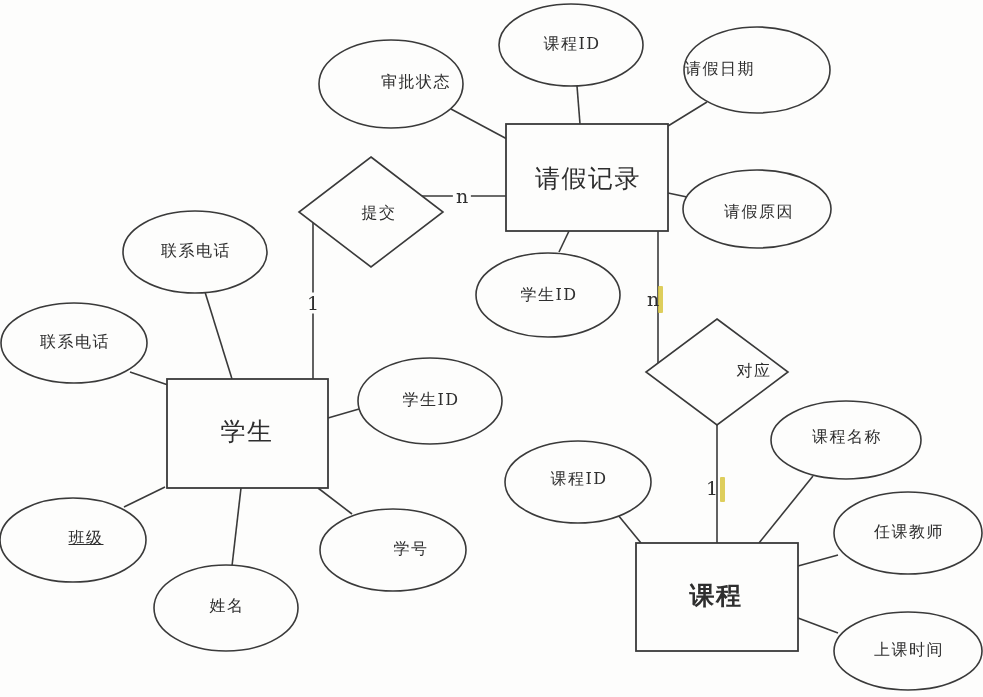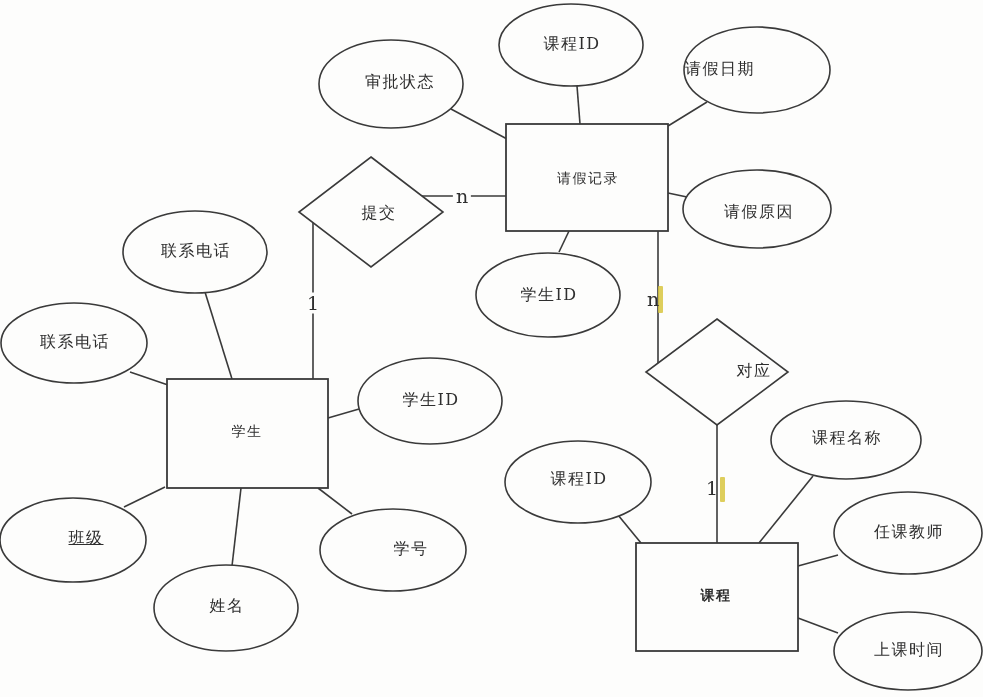--- a/index.html
+++ b/index.html
@@ -16,21 +16,21 @@
   .lbl {
     position: absolute;
     transform: translate(-50%, -50%);
     white-space: nowrap;
     font-size: 16px;
     letter-spacing: 1.5px;
     color: #2e2e2e;
     text-align: center;
     line-height: 1;
   }
-  .entity-lbl { font-size: 14px; }
+  .entity-lbl { font-size: 25px; }
   .card-lbl {
     font-size: 19px;
     letter-spacing: 0;
     font-family: "DejaVu Serif", "Liberation Serif", serif;
   }
   .card-onwhite { background: #fdfdfc; padding: 1px 3px; }
   .hl-bar {
     position: absolute;
     width: 5px;
     background: rgba(216, 198, 64, 0.85);
@@ -105,28 +105,28 @@
 
   <div class="lbl" style="left:371px; top:213px;margin-left:8px;">提交</div>
   <div class="lbl" style="left:714px; top:371px;margin-left:40px;">对应</div>
 
   <div class="lbl card-lbl card-onwhite" style="left:462px; top:196px;">n</div>
   <div class="lbl card-lbl card-onwhite" style="left:313px; top:303px;">1</div>
   <div class="lbl card-lbl" style="left:653px; top:299px;">n</div>
   <div class="lbl card-lbl" style="left:712px; top:488px;">1</div>
 
   <div class="lbl" style="left:572px; top:44px;">课程ID</div>
-  <div class="lbl" style="left:400px; top:82px;">审批状态</div>
+  <div class="lbl" style="left:416px; top:82px;">审批状态</div>
   <div class="lbl" style="left:720px; top:69px;">请假日期</div>
   <div class="lbl" style="left:759px; top:212px;">请假原因</div>
   <div class="lbl" style="left:549px; top:295px;">学生ID</div>
   <div class="lbl" style="left:196px; top:251px;">联系电话</div>
   <div class="lbl" style="left:75px; top:342px;">联系电话</div>
   <div class="lbl" style="left:431px; top:400px;">学生ID</div>
   <div class="lbl" style="left:86px; top:538px;text-decoration:underline;">班级</div>
   <div class="lbl" style="left:227px; top:606px;">姓名</div>
   <div class="lbl" style="left:411px; top:549px;font-family:Liberation Serif, serif;">学号</div>
   <div class="lbl" style="left:579px; top:479px;">课程ID</div>
-  <div class="lbl" style="left:847px; top:438px;">课程名称</div>
+  <div class="lbl" style="left:847px; top:438px;font-family:Liberation Mono, monospace;">课程名称</div>
   <div class="lbl" style="left:909px; top:532px;">任课教师</div>
   <div class="lbl" style="left:909px; top:650px;">上课时间</div>
 
 </div>
 
 </body></html>

